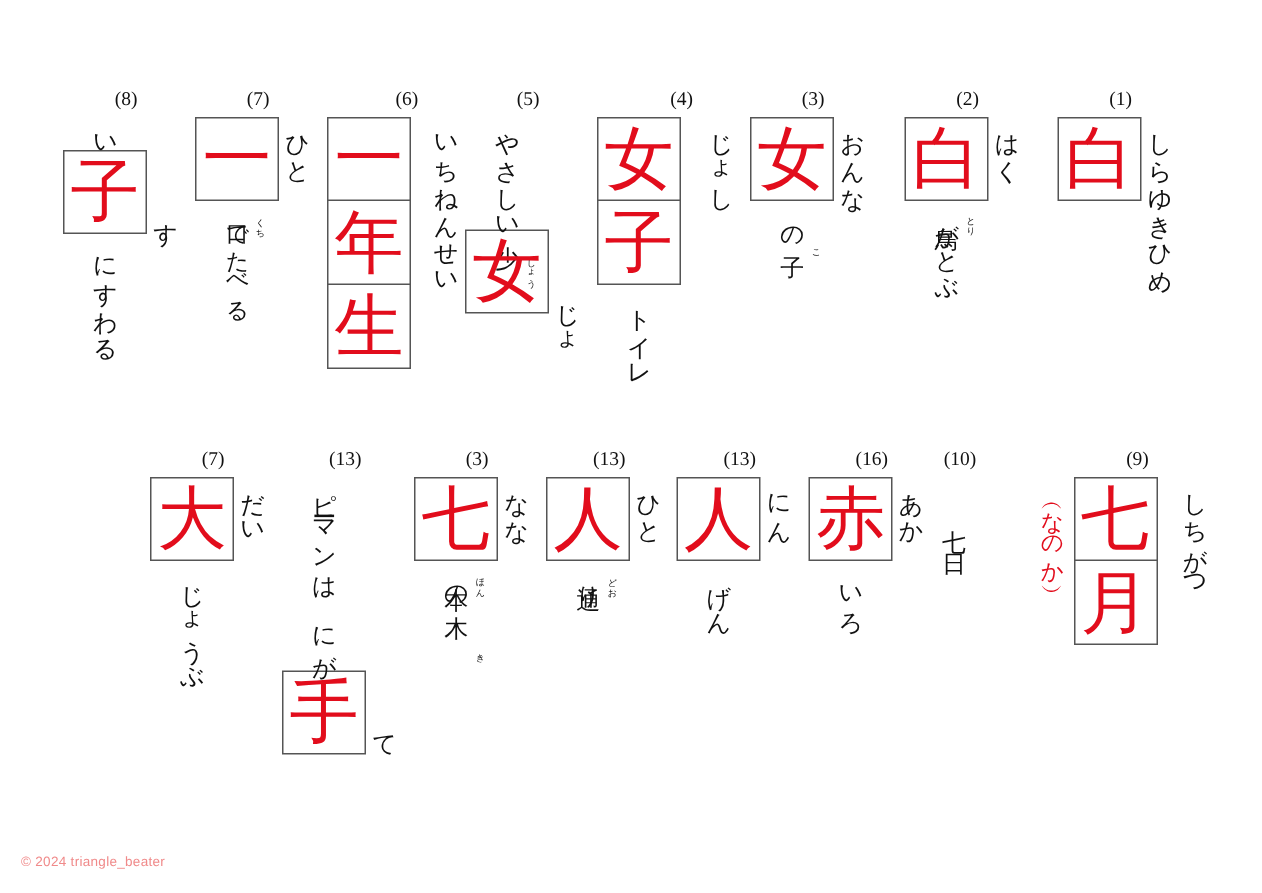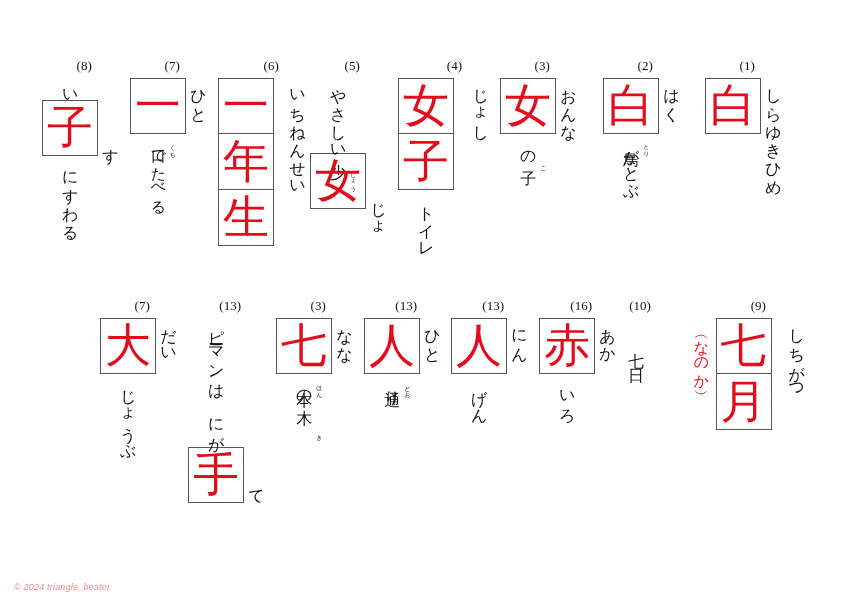--- a/index.html
+++ b/index.html
@@ -81,26 +81,25 @@
   }
   .kbox + .kbox{border-top-width:1.4px;}
 
   
   .redcol{
     display:flex;flex-direction:column;align-items:center;
     color:#e20d1c;font-size:15px;line-height:1.5;white-space:nowrap;
   }
 
   .footer{
-    position:absolute;left:14px;top:582px;
+    position:absolute;left:14px;top:569px;
     font-size:9px;color:#f08a8a;
     font-family:"Liberation Sans",sans-serif;
     letter-spacing:.2px;
     white-space:nowrap;
-    font-style:italic;
   }
 </style>
 </head>
 <body>
 
 <div id="sheet">
 
   <div class="item" style="left:705px;top:78px;">
     <span class="num">(1)</span>
     <div class="vcol" style="margin-right:4px;">

